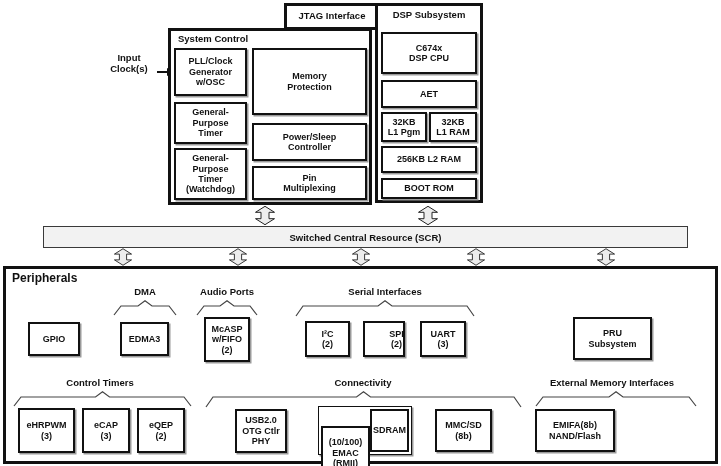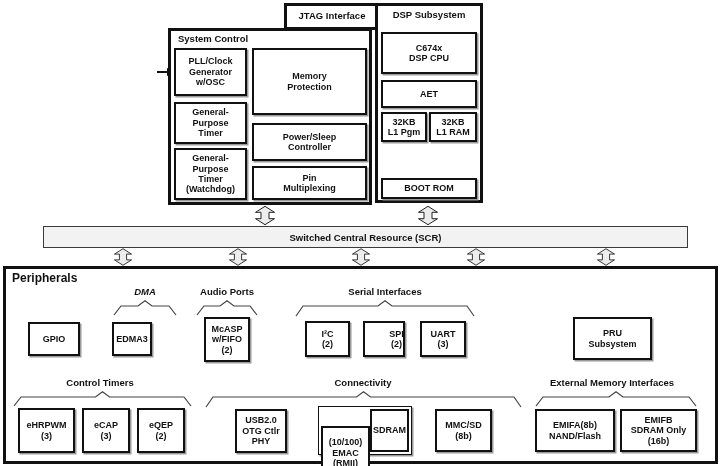--- a/index.html
+++ b/index.html
@@ -35,20 +35,22 @@
     white-space:pre-line;
   }
 </style>
 </head>
 <body>
 
 <div id="stage">
 
   <div class="box outer" style="left:284px;top:3px;width:96px;height:27px;font-size:9.5px;">JTAG Interface</div>
 
+  <div class="iclabel">Input
+Clock(s)</div>
   <svg class="svgabs" style="left:157px;top:66px;" width="18" height="12" viewBox="0 0 18 12">
     <line x1="0" y1="6" x2="11" y2="6" stroke="#111" stroke-width="2"></line>
     <polygon points="10,2 18,6 10,10" fill="#111"></polygon>
   </svg>
 
   <div class="box outer" style="left:168px;top:28px;width:204px;height:177px;justify-content:flex-start;align-items:flex-start;"></div>
   <div class="corner-title" style="left:178px;top:33px;">System Control</div>
   <div class="box shadow" style="left:174px;top:48px;width:73px;height:48px;">PLL/Clock
 Generator
 w/OSC</div>
@@ -68,20 +70,21 @@
 
   <div class="box outer" style="left:375px;top:3px;width:108px;height:200px;"></div>
   <div class="corner-title" style="left:375px;top:9px;width:108px;text-align:center;">DSP Subsystem</div>
   <div class="box shadow" style="left:381px;top:32px;width:96px;height:42px;">C674x
 DSP CPU</div>
   <div class="box shadow" style="left:381px;top:80px;width:96px;height:28px;">AET</div>
   <div class="box shadow" style="left:381px;top:112px;width:46px;height:30px;">32KB
 L1 Pgm</div>
   <div class="box shadow" style="left:429px;top:112px;width:48px;height:30px;">32KB
 L1 RAM</div>
+  <div class="box shadow" style="left:381px;top:146px;width:96px;height:27px;">256KB L2 RAM</div>
   <div class="box shadow" style="left:381px;top:178px;width:96px;height:21px;">BOOT ROM</div>
 
   <svg class="svgabs" style="left:254px;top:205px;" width="22" height="21" viewBox="0 0 22 20">
     <polygon points="11,0.8 20.5,6.8 15,6.8 15,13.2 20.5,13.2 11,19.2 1.5,13.2 7,13.2 7,6.8 1.5,6.8" fill="#ededed" stroke="#222" stroke-width="1"></polygon>
   </svg>
   <svg class="svgabs" style="left:417px;top:205px;" width="22" height="21" viewBox="0 0 22 20">
     <polygon points="11,0.8 20.5,6.8 15,6.8 15,13.2 20.5,13.2 11,19.2 1.5,13.2 7,13.2 7,6.8 1.5,6.8" fill="#ededed" stroke="#222" stroke-width="1"></polygon>
   </svg>
 
   <div class="scrbar">Switched Central Resource (SCR)</div>
@@ -98,36 +101,36 @@
   <svg class="svgabs" style="left:465px;top:248px;" width="22" height="18" viewBox="0 0 22 20">
     <polygon points="11,0.8 20.5,6.8 15,6.8 15,13.2 20.5,13.2 11,19.2 1.5,13.2 7,13.2 7,6.8 1.5,6.8" fill="#ededed" stroke="#222" stroke-width="1"></polygon>
   </svg>
   <svg class="svgabs" style="left:595px;top:248px;" width="22" height="18" viewBox="0 0 22 20">
     <polygon points="11,0.8 20.5,6.8 15,6.8 15,13.2 20.5,13.2 11,19.2 1.5,13.2 7,13.2 7,6.8 1.5,6.8" fill="#ededed" stroke="#222" stroke-width="1"></polygon>
   </svg>
 
   <div class="box outer" style="left:3px;top:266px;width:715px;height:198px;"></div>
   <div class="corner-title" style="left:12px;top:271px;font-size:12px;">Peripherals</div>
 
-  <div class="grouplabel" style="left:115px;top:286px;width:60px;font-style:italic;">DMA</div>
+  <div class="grouplabel" style="left:115px;top:286px;width:60px;">DMA</div>
   <div class="grouplabel" style="left:192px;top:286px;width:70px;">Audio Ports</div>
   <div class="grouplabel" style="left:335px;top:286px;width:100px;">Serial Interfaces</div>
 
   <svg class="svgabs" style="left:113px;top:300px;" width="64" height="16" viewBox="0 0 64 16">
     <path d="M1,15 L8,6 L25,6 L32,0.8 L39,6 L56,6 L63,15" fill="none" stroke="#444" stroke-width="1.2"></path>
   </svg>
   <svg class="svgabs" style="left:196px;top:300px;" width="62" height="16" viewBox="0 0 62 16">
     <path d="M1,15 L8,6 L24,6 L31,0.8 L38,6 L54,6 L61,15" fill="none" stroke="#444" stroke-width="1.2"></path>
   </svg>
   <svg class="svgabs" style="left:295px;top:300px;" width="180" height="17" viewBox="0 0 180 17">
     <path d="M1,16 L8,6 L83,6 L90,0.8 L97,6 L172,6 L179,16" fill="none" stroke="#444" stroke-width="1.2"></path>
   </svg>
 
   <div class="box shadow" style="left:28px;top:322px;width:52px;height:34px;">GPIO</div>
-  <div class="box shadow" style="left:112px;top:322px;width:40px;height:34px;">EDMA3</div>
+  <div class="box shadow" style="left:120px;top:322px;width:49px;height:34px;">EDMA3</div>
   <div class="box shadow" style="left:204px;top:317px;width:46px;height:45px;">McASP
 w/FIFO
 (2)</div>
   <div class="box shadow" style="left:305px;top:321px;width:45px;height:36px;">I²C
 (2)</div>
   <div class="box shadow" style="left:363px;top:321px;width:42px;height:36px;padding-left:25px;">SPI
 (2)</div>
   <div class="box shadow" style="left:420px;top:321px;width:46px;height:36px;">UART
 (3)</div>
   <div class="box shadow" style="left:573px;top:317px;width:79px;height:43px;">PRU
@@ -160,17 +163,14 @@
   <div class="box shadow" style="left:318px;top:406px;width:94px;height:49px;border-width:1.5px;"></div>
   <div class="box" style="left:321px;top:409px;width:49px;height:54px;margin-top:17px;">(10/100)
 EMAC
 (RMII)</div>
   <div class="box" style="left:370px;top:409px;width:39px;height:43px;">SDRAM</div>
 
   <div class="box shadow" style="left:435px;top:409px;width:57px;height:43px;">MMC/SD
 (8b)</div>
   <div class="box shadow" style="left:535px;top:409px;width:80px;height:43px;">EMIFA(8b)
 NAND/Flash</div>
-  <div class="box shadow" style="left:620px;top:409px;width:77px;height:43px;">EMIFB
-SDRAM Only
-(16b)</div>
 
 </div>
 
 </body></html>

